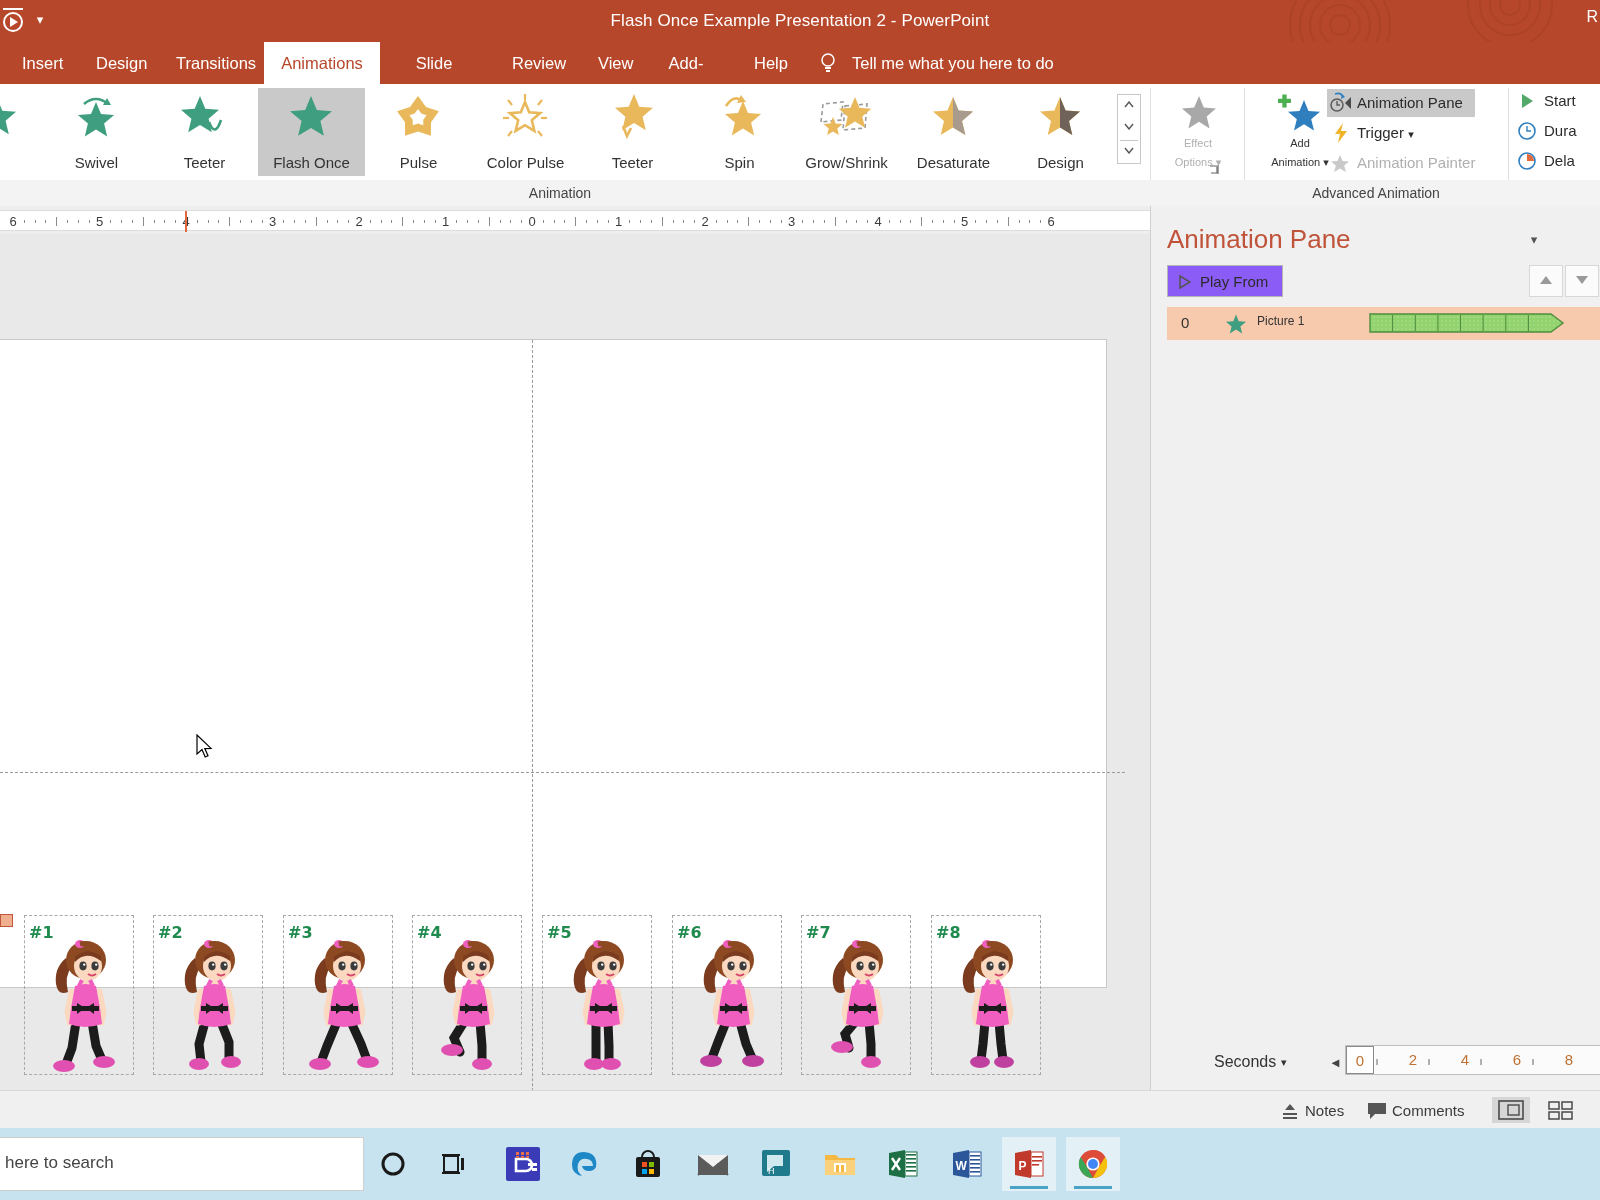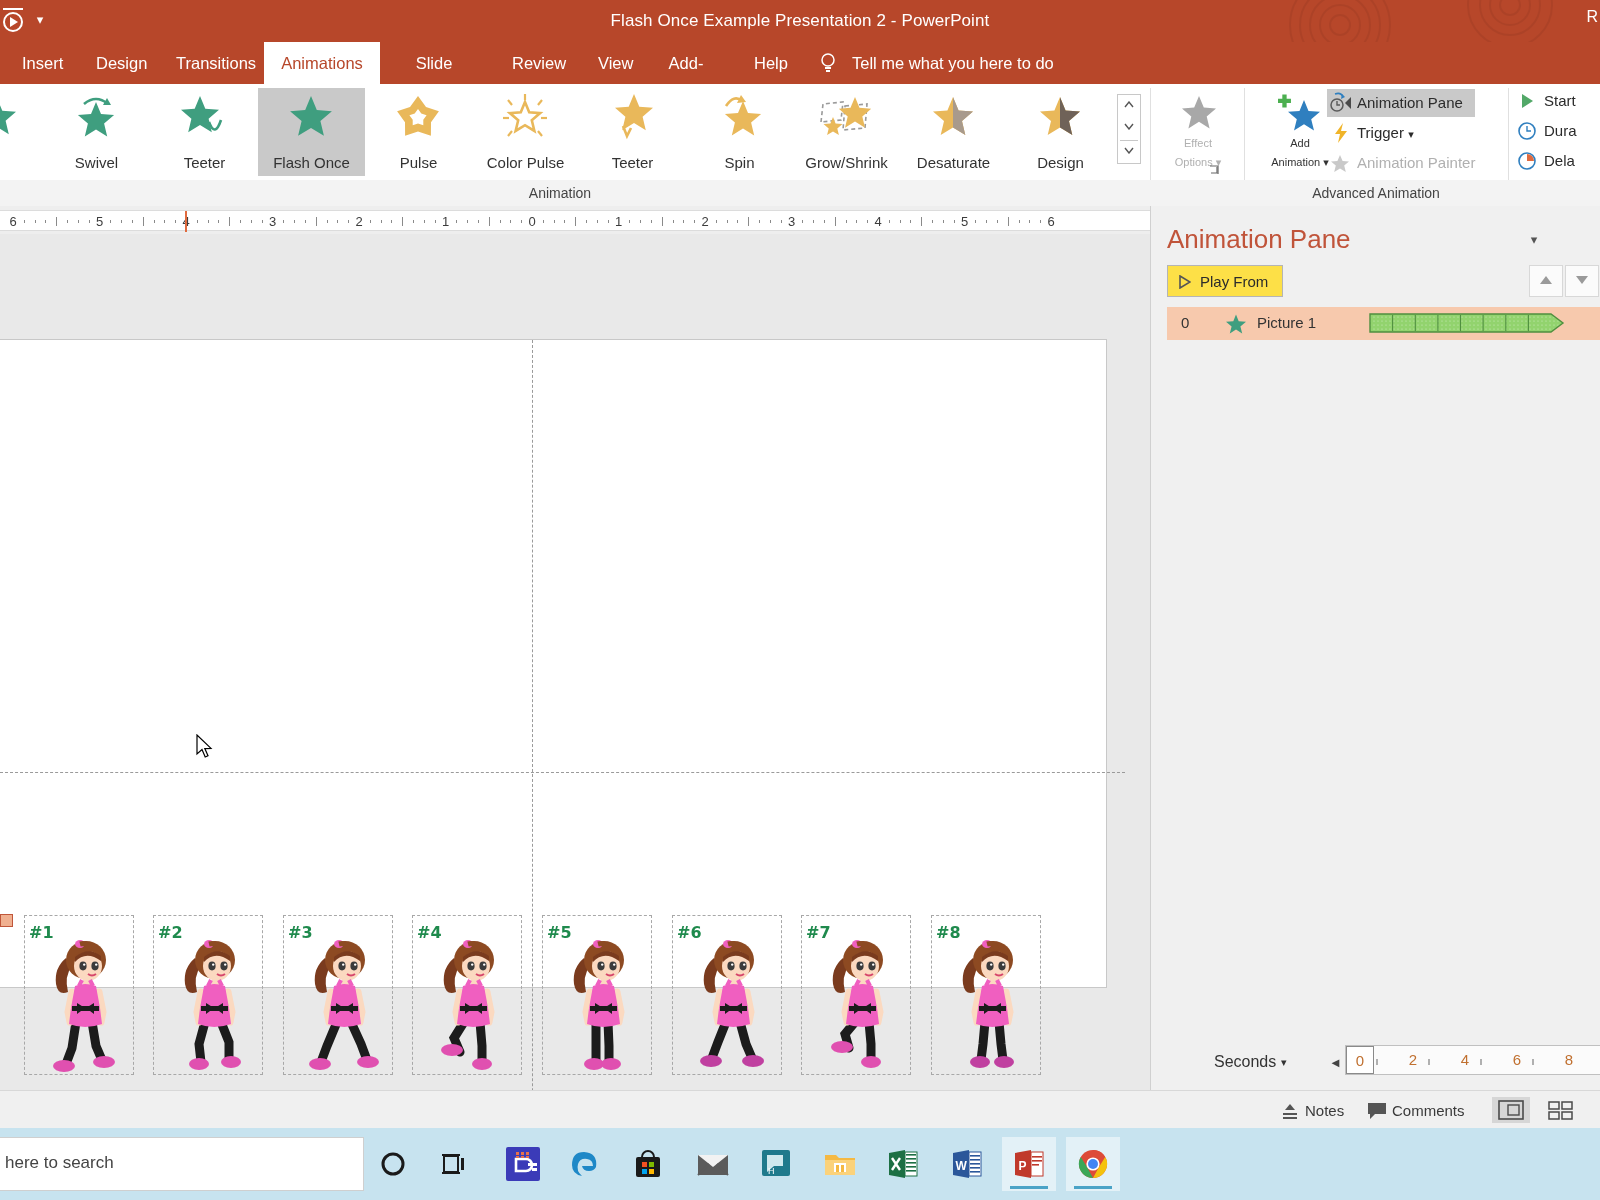--- a/index.html
+++ b/index.html
@@ -184,37 +184,37 @@
   .ap-title {
     position: absolute; left: 16px; top: 18px;
     font-size: 26px; color: #c0543a;
   }
   .ap-close-caret {
     position: absolute; right: 55px; top: 26px;
     width: 22px; height: 18px; color: #555; font-size: 13px; text-align:center;
   }
   .ap-playfrom {
     position: absolute; left: 16px; top: 59px; width: 116px; height: 32px;
-    background: #fde047; border: 1px solid #b5b5b5;
+    background: #8b5cf6; border: 1px solid #b5b5b5;
     font-size: 15px; color: #2b2b2b; line-height: 32px; padding-left: 32px;
   }
   .ap-play-tri { position: absolute; left: 11px; top: 9px; }
   .ap-scroll-btn {
     position: absolute; top: 59px; width: 34px; height: 32px;
     background: #fbfbfb; border: 1px solid #d8d8d8;
   }
   .ap-scroll-btn svg { display:block; margin: 9px auto; }
 
   .ap-row {
     position: absolute; left: 16px; top: 101px; width: 434px; height: 33px;
     background: #f7c9ad;
   }
   .ap-row-num { position: absolute; left: 14px; top: 7px; font-size: 15px; color: #333; }
   .ap-row-star { position: absolute; left: 58px; top: 6px; width: 22px; height: 22px; }
-  .ap-row-name { position: absolute; left: 90px; top: 7px; font-size: 15px; color: #333; }
+  .ap-row-name { position: absolute; left: 90px; top: 7px; font-size: 12px; color: #333; }
   .ap-bar {
     position: absolute; left: 202px; top: 5px; width: 196px; height: 22px;
   }
 
   .ap-footer {
     position: absolute; left: 0; bottom: 0; width: 450px; height: 54px;
   }
   .ap-seconds { position: absolute; left: 63px; top: 17px; font-size: 16px; color: #333; }
   .ap-seconds-caret { position: absolute; left: 130px; top: 20px; font-size: 11px; color: #333; }
   .ap-tl-left { position: absolute; left: 178px; top: 19px; font-size: 13px; color: #444; }

